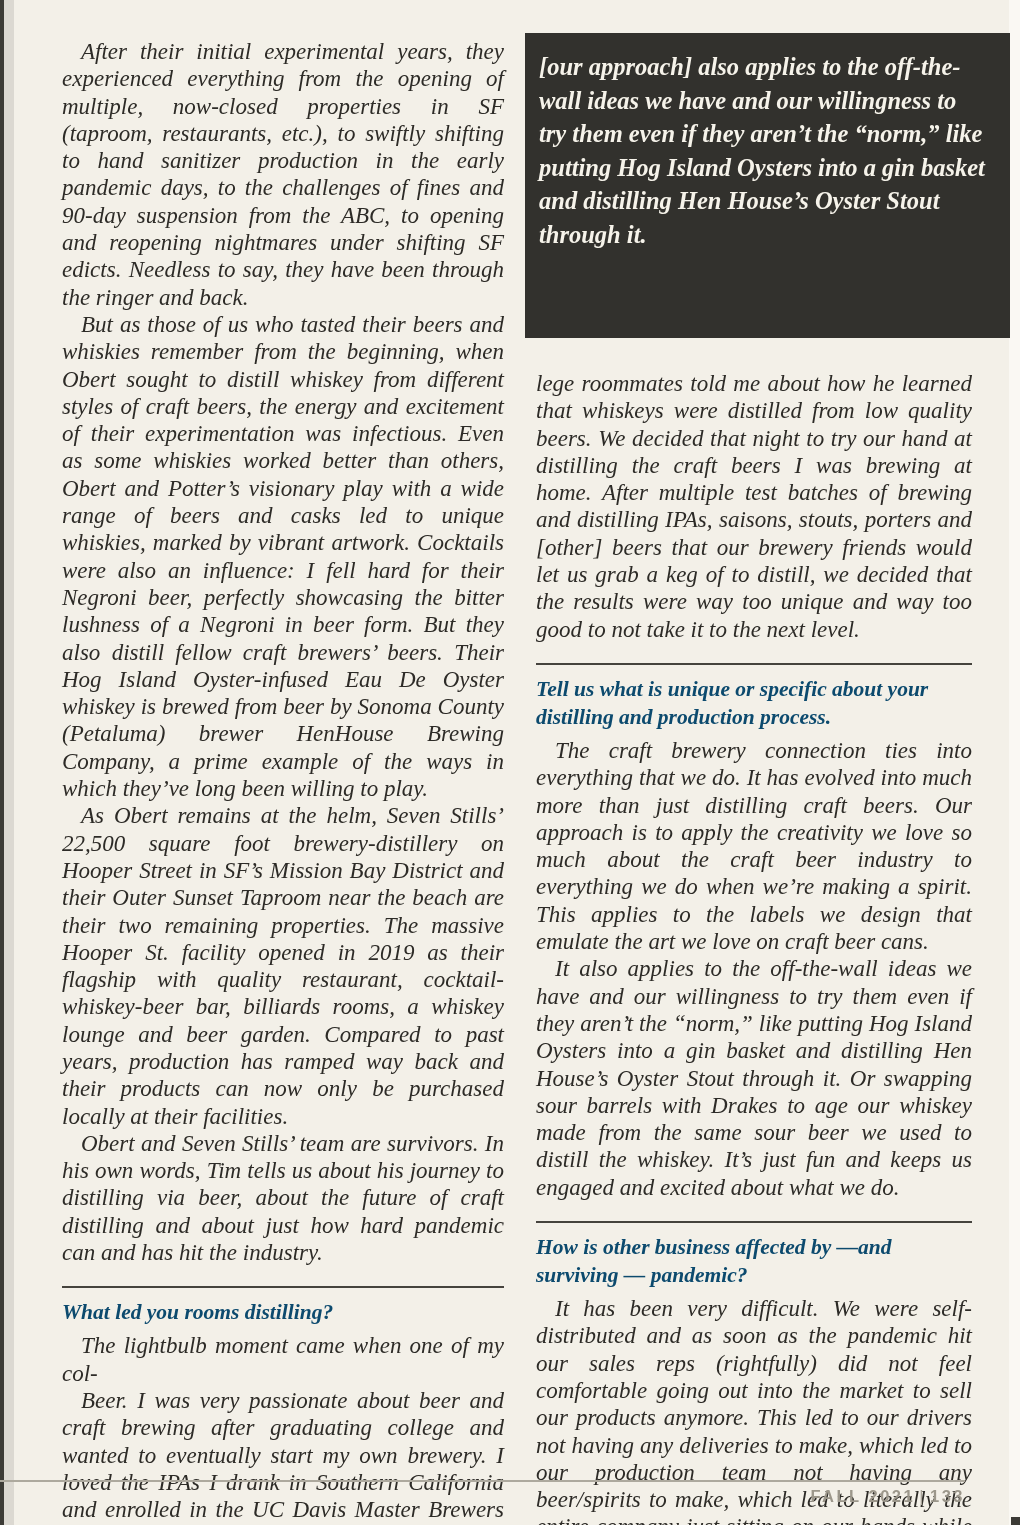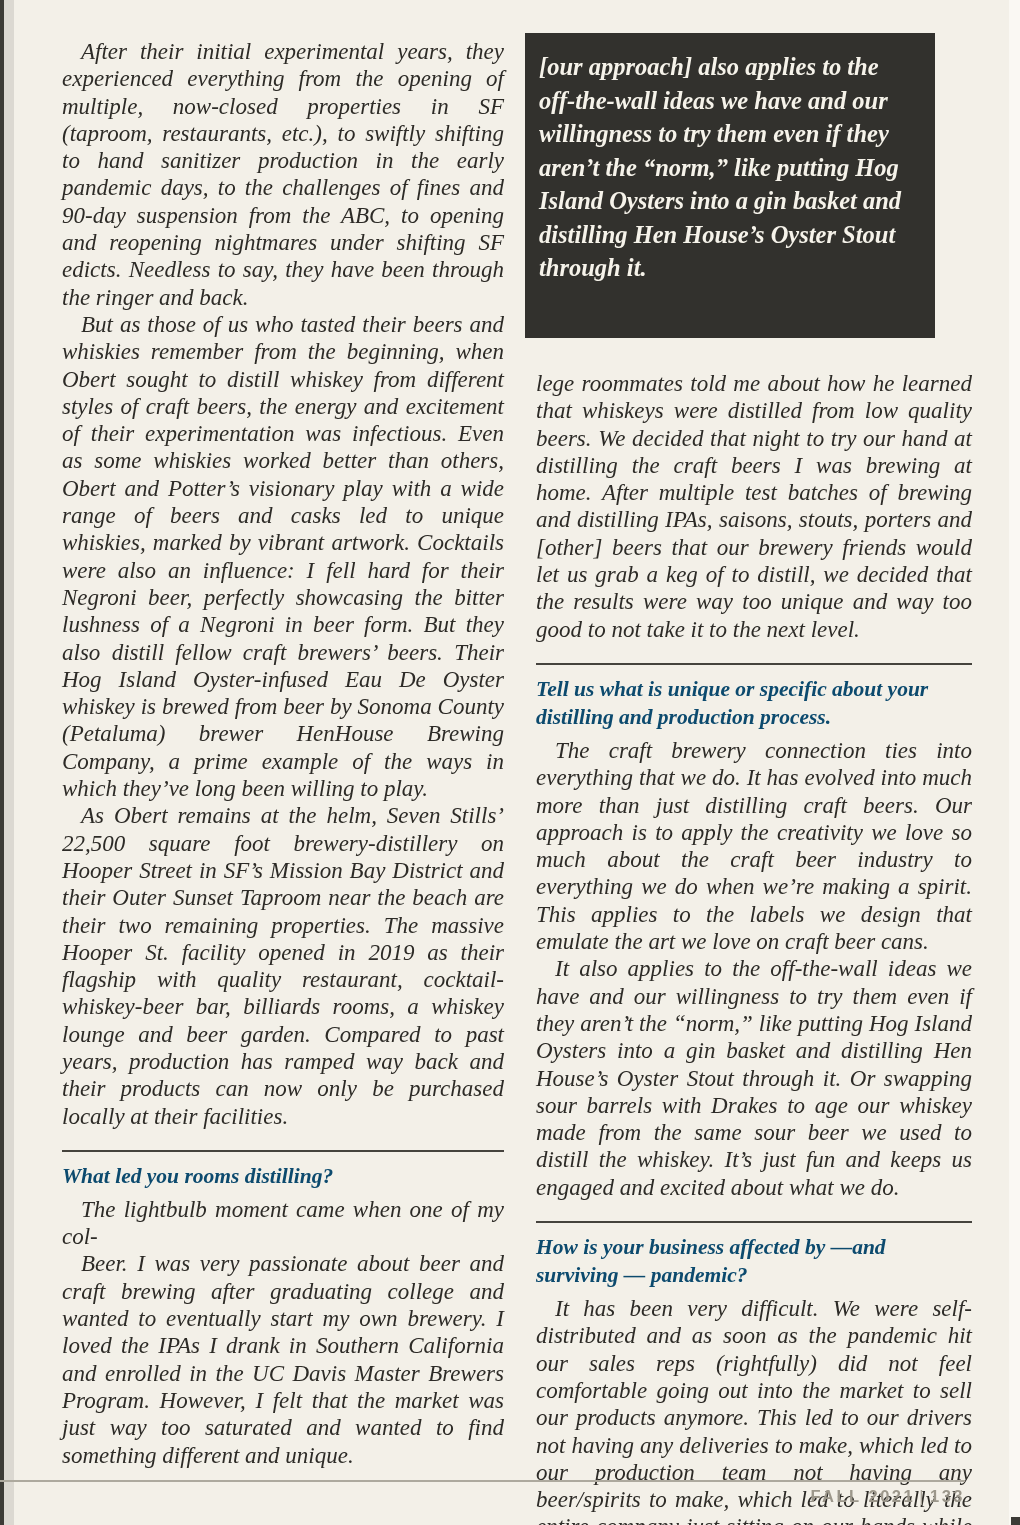--- a/index.html
+++ b/index.html
@@ -51,21 +51,21 @@
     font-style: italic;
     font-weight: bold;
     font-size: 21.5px;
     line-height: 28px;
     color: #0c4a6e;
     text-align: left;
   }
   .pullquote {
     position: absolute;
     left: 525px; top: 33px;
-    width: 410px; height: 305px;
+    width: 485px; height: 305px;
     box-sizing: border-box;
     background: #32312d;
     padding: 17px 22px 0 14px;
   }
   .pullquote p {
     margin: 0;
     color: #f6f3ea;
     font-style: italic;
     font-weight: bold;
     font-size: 24.5px;
@@ -107,37 +107,38 @@
   <div class="right-strip"></div>
 
   <div class="pullquote">
     <p>[our approach] also applies to the off-the-wall ideas we have and our willingness to try them even if they aren’t the “norm,” like putting Hog Island Oysters into a gin basket and distilling Hen House’s Oyster Stout through it.</p>
   </div>
 
   <div class="col col-left">
     <p class="body indent">After their initial experimental years, they experienced everything from the opening of multiple, now-closed properties in SF (taproom, restaurants, etc.), to swiftly shifting to hand sanitizer production in the early pandemic days, to the challenges of fines and 90-day suspension from the ABC, to opening and reopening nightmares under shifting SF edicts. Needless to say, they have been through the ringer and back.</p>
     <p class="body indent">But as those of us who tasted their beers and whiskies remember from the beginning, when Obert sought to distill whiskey from different styles of craft beers, the energy and excitement of their experimentation was infectious. Even as some whiskies worked better than others, Obert and Potter’s visionary play with a wide range of beers and casks led to unique whiskies, marked by vibrant artwork. Cocktails were also an influence: I fell hard for their Negroni beer, perfectly showcasing the bitter lushness of a Negroni in beer form. But they also distill fellow craft brewers’ beers. Their Hog Island Oyster-infused Eau De Oyster whiskey is brewed from beer by Sonoma County (Petaluma) brewer HenHouse Brewing Company, a prime example of the ways in which they’ve long been willing to play.</p>
     <p class="body indent">As Obert remains at the helm, Seven Stills’ 22,500 square foot brewery-distillery on Hooper Street in SF’s Mission Bay District and their Outer Sunset Taproom near the beach are their two remaining properties. The massive Hooper St. facility opened in 2019 as their flagship with quality restaurant, cocktail-whiskey-beer bar, billiards rooms, a whiskey lounge and beer garden. Compared to past years, production has ramped way back and their products can now only be purchased locally at their facilities.</p>
+    <p class="body indent">Obert and Seven Stills’ team are survivors. In his own words, Tim tells us about his journey to distilling via beer, about the future of craft distilling and about just how hard pandemic can and has hit the industry.</p>
 
     <hr class="rule">
     <h3 class="qa-heading">What led you rooms distilling?</h3>
     <p class="body indent">The lightbulb moment came when one of my col-</p>
     <p class="body indent">Beer. I was very passionate about beer and craft brewing after graduating college and wanted to eventually start my own brewery. I loved the IPAs I drank in Southern California and enrolled in the UC Davis Master Brewers Program. However, I felt that the market was just way too saturated and wanted to find something different and unique.</p>
   </div>
 
   <div class="col col-right">
     <p class="body">lege roommates told me about how he learned that whiskeys were distilled from low quality beers. We decided that night to try our hand at distilling the craft beers I was brewing at home. After multiple test batches of brewing and distilling IPAs, saisons, stouts, porters and [other] beers that our brewery friends would let us grab a keg of to distill, we decided that the results were way too unique and way too good to not take it to the next level.</p>
 
     <hr class="rule">
     <h3 class="qa-heading">Tell us what is unique or specific about your distilling and production process.</h3>
     <p class="body indent">The craft brewery connection ties into everything that we do. It has evolved into much more than just distilling craft beers. Our approach is to apply the creativity we love so much about the craft beer industry to everything we do when we’re making a spirit. This applies to the labels we design that emulate the art we love on craft beer cans.</p>
     <p class="body indent">It also applies to the off-the-wall ideas we have and our willingness to try them even if they aren’t the “norm,” like putting Hog Island Oysters into a gin basket and distilling Hen House’s Oyster Stout through it. Or swapping sour barrels with Drakes to age our whiskey made from the same sour beer we used to distill the whiskey. It’s just fun and keeps us engaged and excited about what we do.</p>
 
     <hr class="rule">
-    <h3 class="qa-heading">How is your business affected by —and surviving — pandemic?</h3>
+    <h3 class="qa-heading">How is other business affected by —and surviving — pandemic?</h3>
     <p class="body indent">It has been very difficult. We were self-distributed and as soon as the pandemic hit our sales reps (rightfully) did not feel comfortable going out into the market to sell our products anymore. This led to our drivers not having any deliveries to make, which led to our production team not having any beer/spirits to make, which led to literally the entire company just sitting on our hands while the world figured out what was going on. As the pandemic</p>
   </div>
 
   <div class="footer-rule"></div>
   <div class="footer">
     <span>FALL 2021</span><span class="pipe">|</span><span>133</span>
   </div>
 
   <div class="corner-mark"></div>
 

